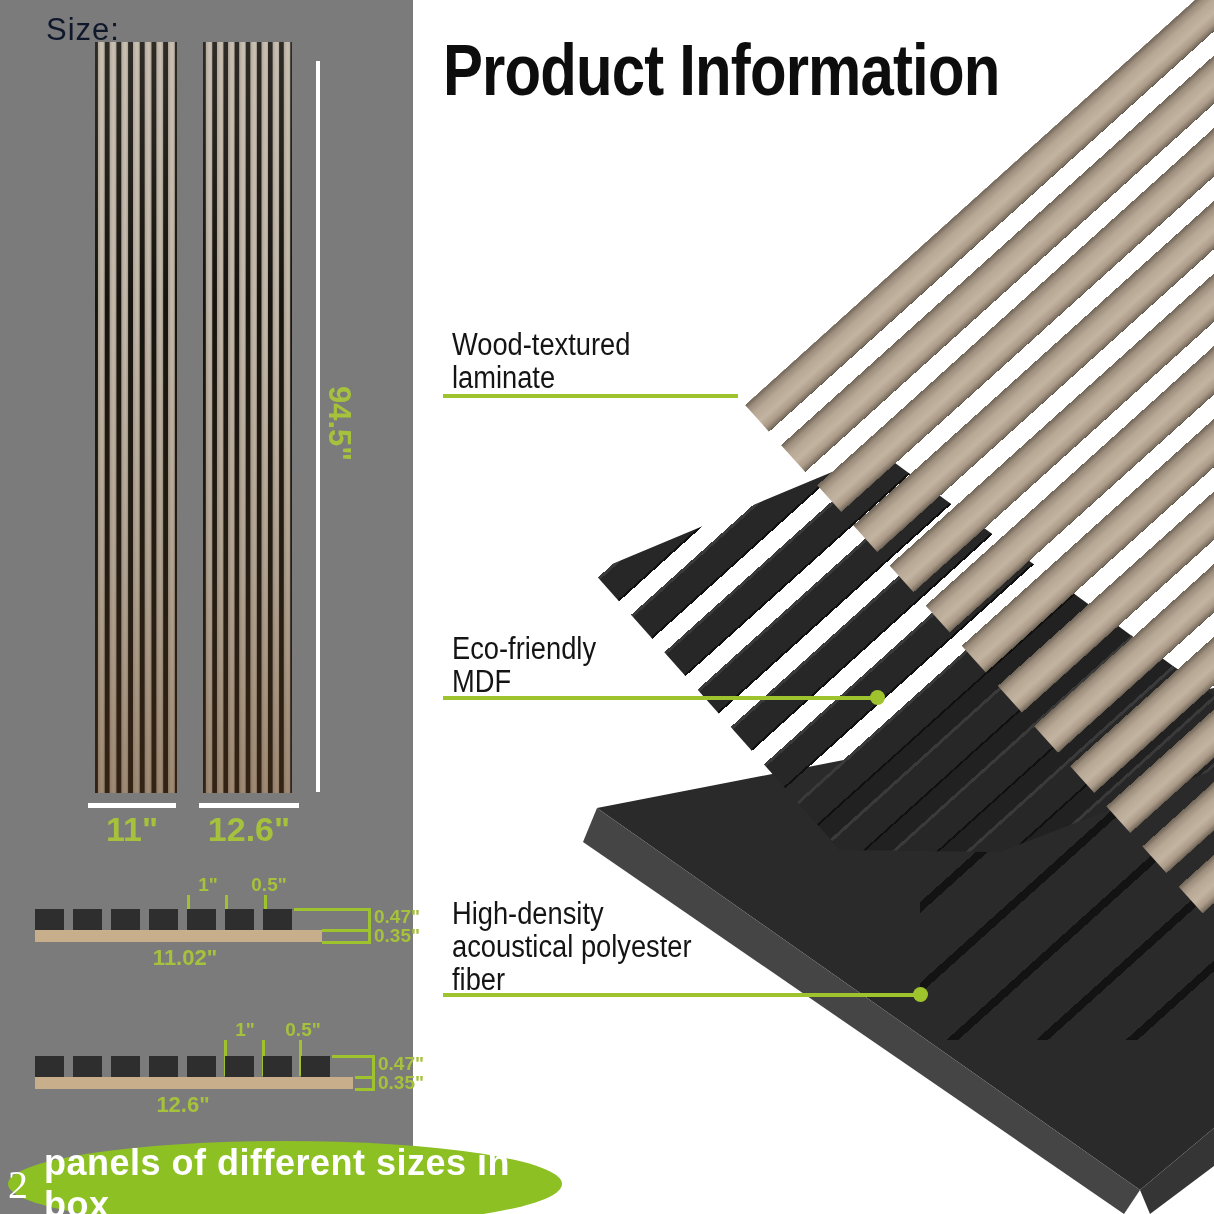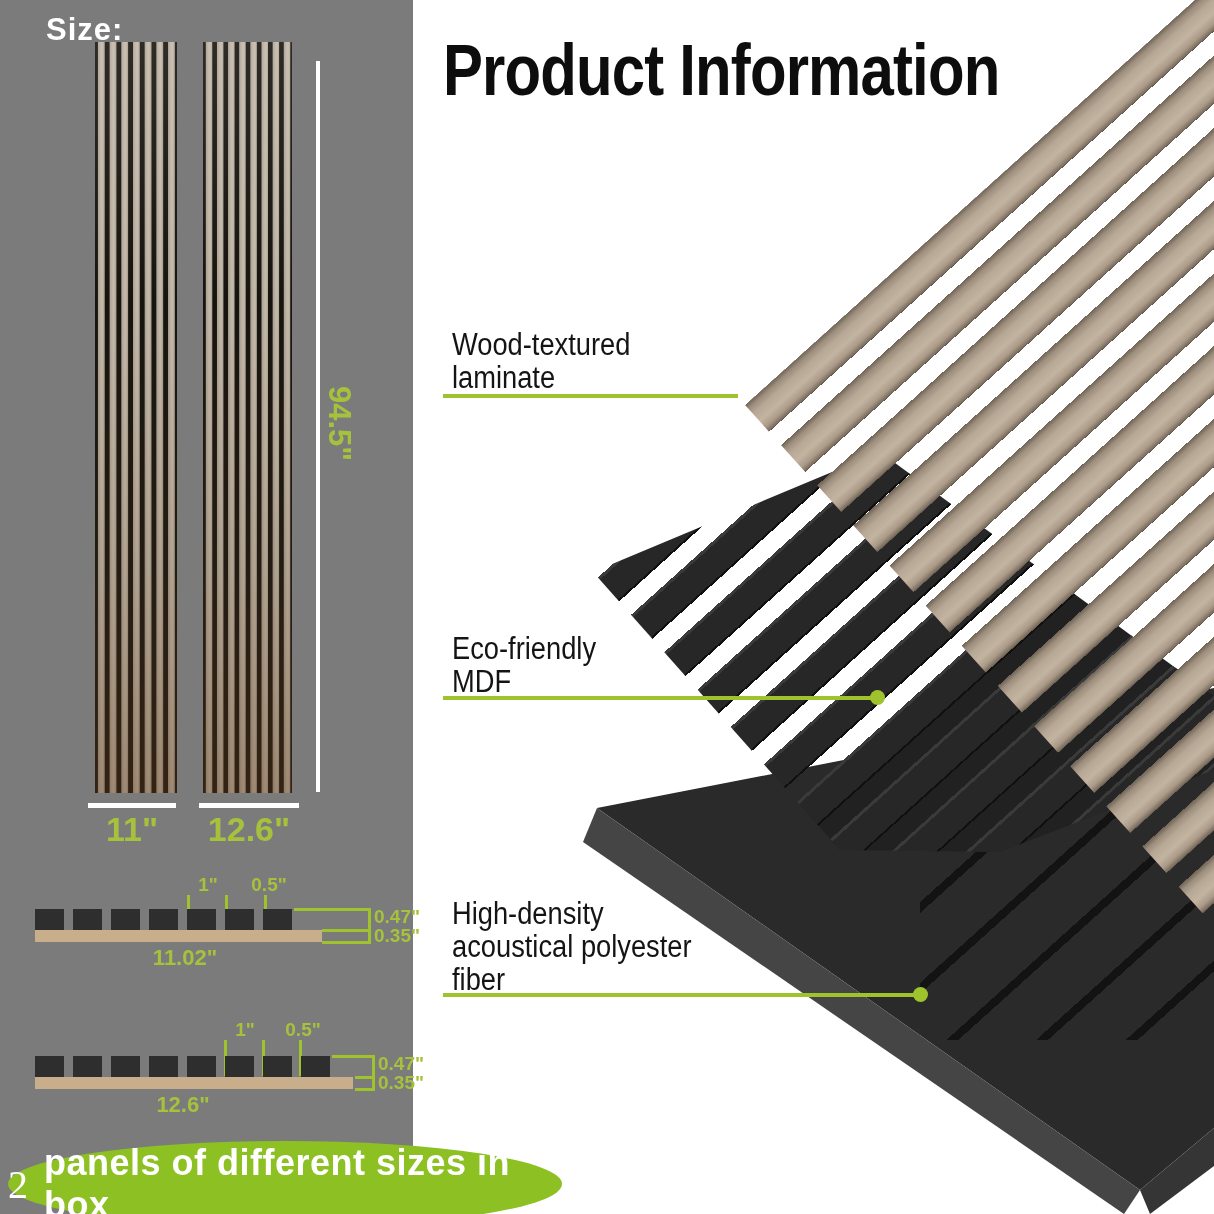--- a/index.html
+++ b/index.html
@@ -4,21 +4,21 @@
 <style>
   html,body{margin:0;padding:0;}
   body{
     width:1214px;height:1214px;position:relative;overflow:hidden;
     background:#ffffff;font-family:"Liberation Sans", sans-serif;
   }
   .abs{position:absolute;}
 
   
   .gray-panel{left:0;top:0;width:413px;height:1214px;background:var(--panel-gray,#7b7b7b);z-index:2;}
-  .size-label{left:46px;top:12px;color:#ffffff;font-size:31px;font-weight:bold;letter-spacing:1px;}
+  .size-label{left:46px;top:12px;color:#0f172a;font-size:31px;font-weight:normal;letter-spacing:1px;}
 
   .wood-panel{
     top:42px;height:751px;
     background:
       linear-gradient(180deg, rgba(255,255,255,0.10), rgba(0,0,0,0) 35%, rgba(97,66,36,0.18) 70%, rgba(97,60,28,0.38) 100%),
       repeating-linear-gradient(90deg,
         #17140f 0px, #17140f 3px,
         #a99f90 3px, #beb4a6 5.5px, #c5bbac 7.5px, #a79c8c 9.5px,
         #17140f 9.5px);
   }

